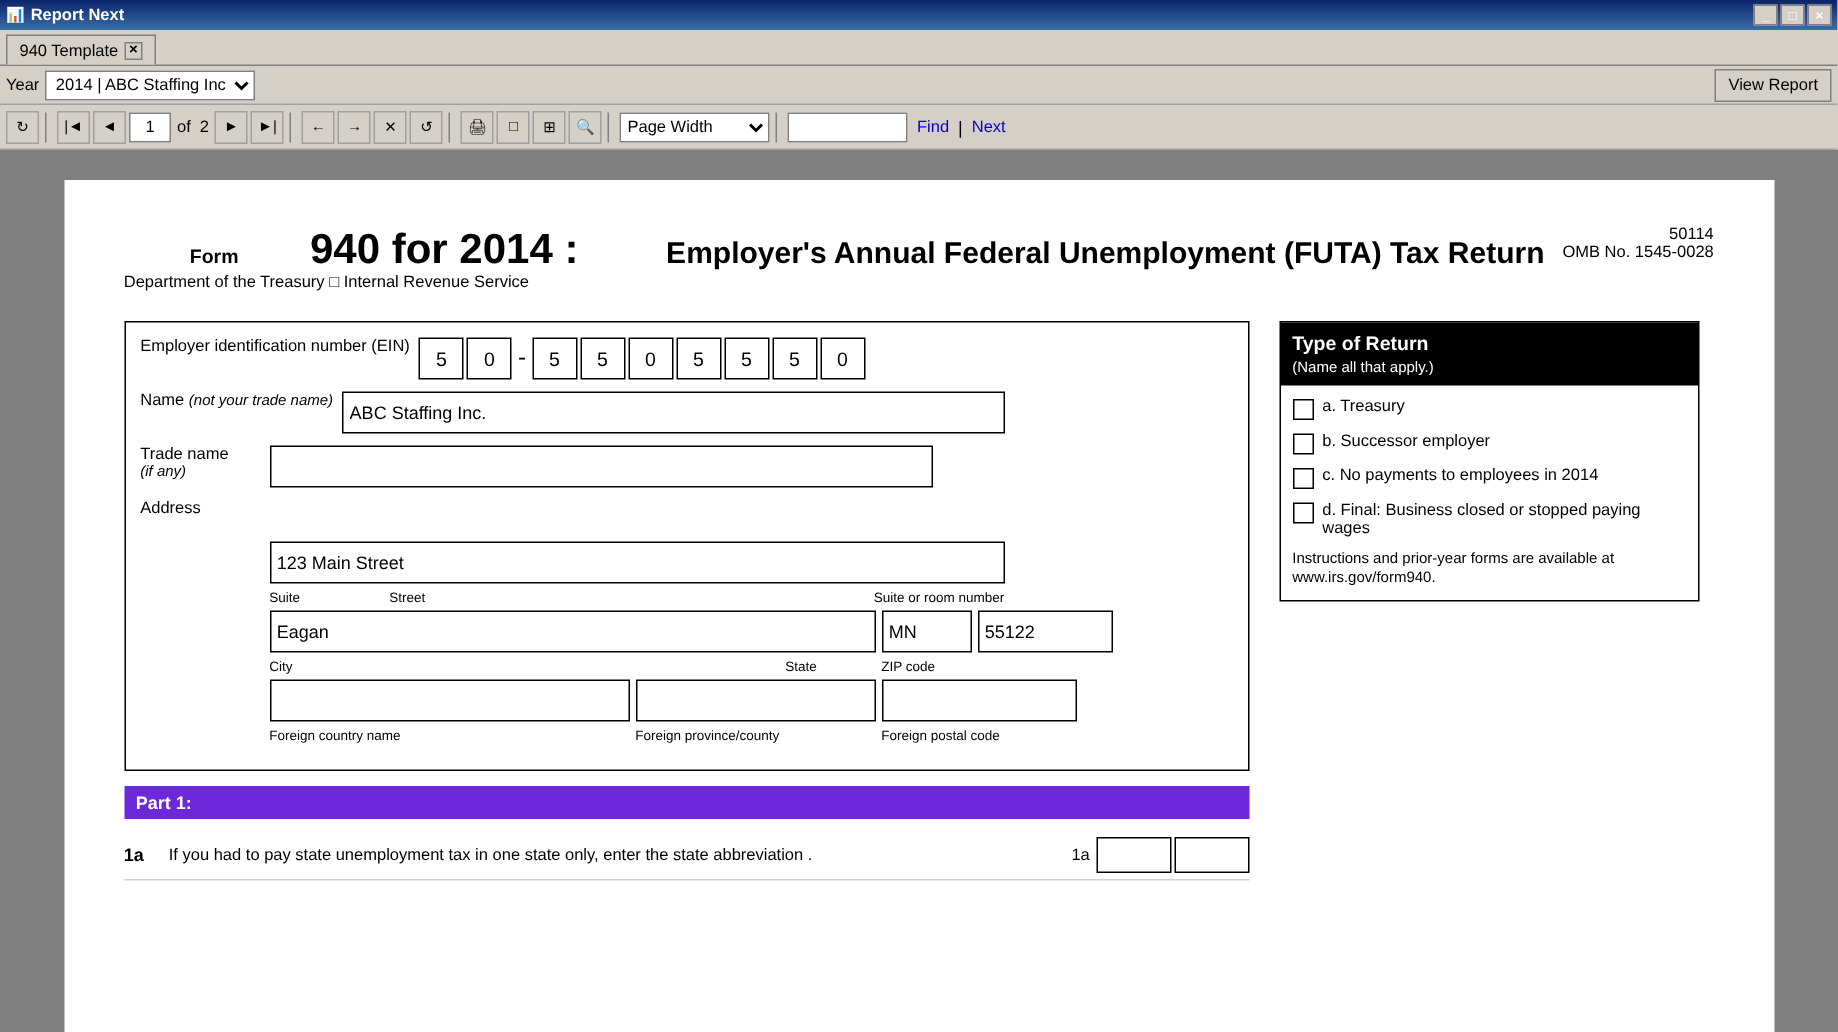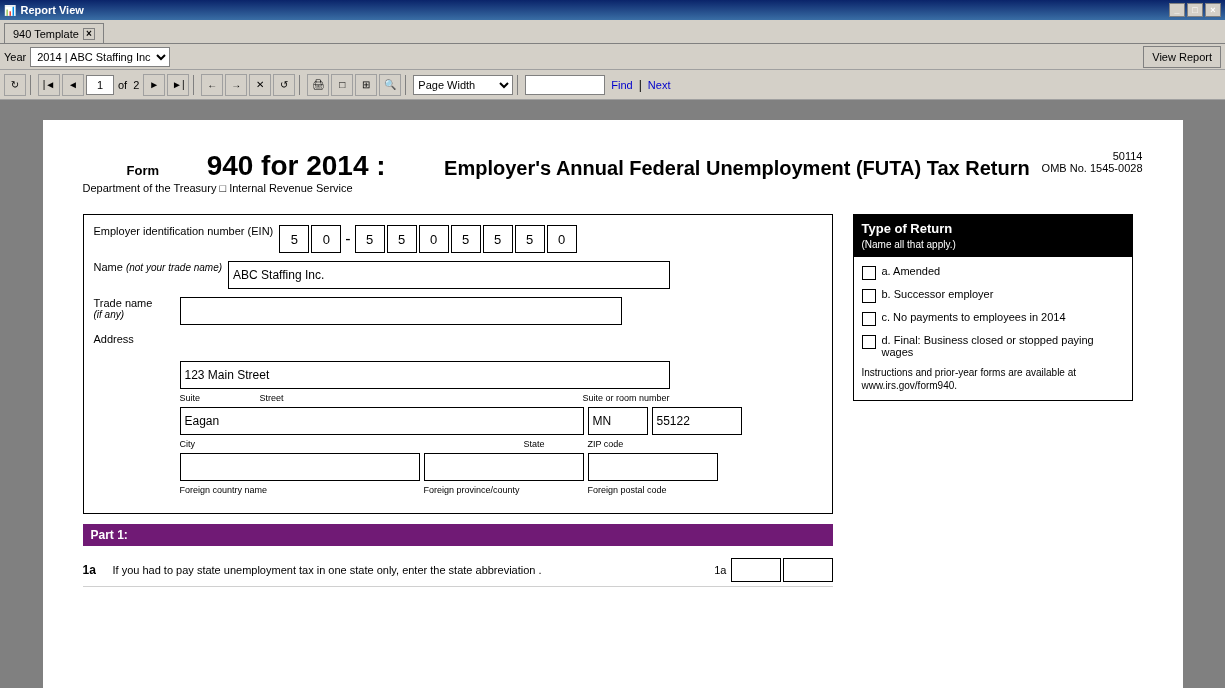--- a/index.html
+++ b/index.html
@@ -350,21 +350,21 @@
     }
 
     
     .instructions {
       font-size: 11px;
       margin-bottom: 10px;
     }
 
     
     .part-header {
-      background: #701a75;
+      background: #6d28d9;
       color: white;
       display: flex;
       align-items: center;
       padding: 4px 8px;
       margin-bottom: 8px;
     }
     .part-label {
       font-size: 12px;
       font-weight: bold;
       margin-right: 8px;
@@ -404,21 +404,21 @@
       width: 50px; height: 24px;
       border: 1px solid #000;
       background: white;
     }
   </style>
 </head>
 <body>
 
 <div class="window-title-bar">
   <span class="title-icon">📊</span>
-  <span>Report View</span>
+  <span>Report Next</span>
   <div class="window-controls">
     <div class="win-btn">_</div>
     <div class="win-btn">□</div>
     <div class="win-btn">×</div>
   </div>
 </div>
 
 <div class="tab-bar">
   <div class="tab">
     <span>940 Template</span>
@@ -574,21 +574,21 @@
 
       <div style="width:290px;flex-shrink:0;">
         <div class="right-panel" style="position:relative;top:0;right:0;">
           <div class="tor-header">
             <span>Type of Return</span><br>
             <span class="tor-subheader">(Name all that apply.)</span>
           </div>
           <div class="tor-body">
             <div class="tor-item">
               <div class="tor-checkbox"></div>
-              <span class="tor-text">a. Amended</span>
+              <span class="tor-text">a. Treasury</span>
             </div>
             <div class="tor-item">
               <div class="tor-checkbox"></div>
               <span class="tor-text">b. Successor employer</span>
             </div>
             <div class="tor-item">
               <div class="tor-checkbox"></div>
               <span class="tor-text">c. No payments to employees in 2014</span>
             </div>
             <div class="tor-item">

